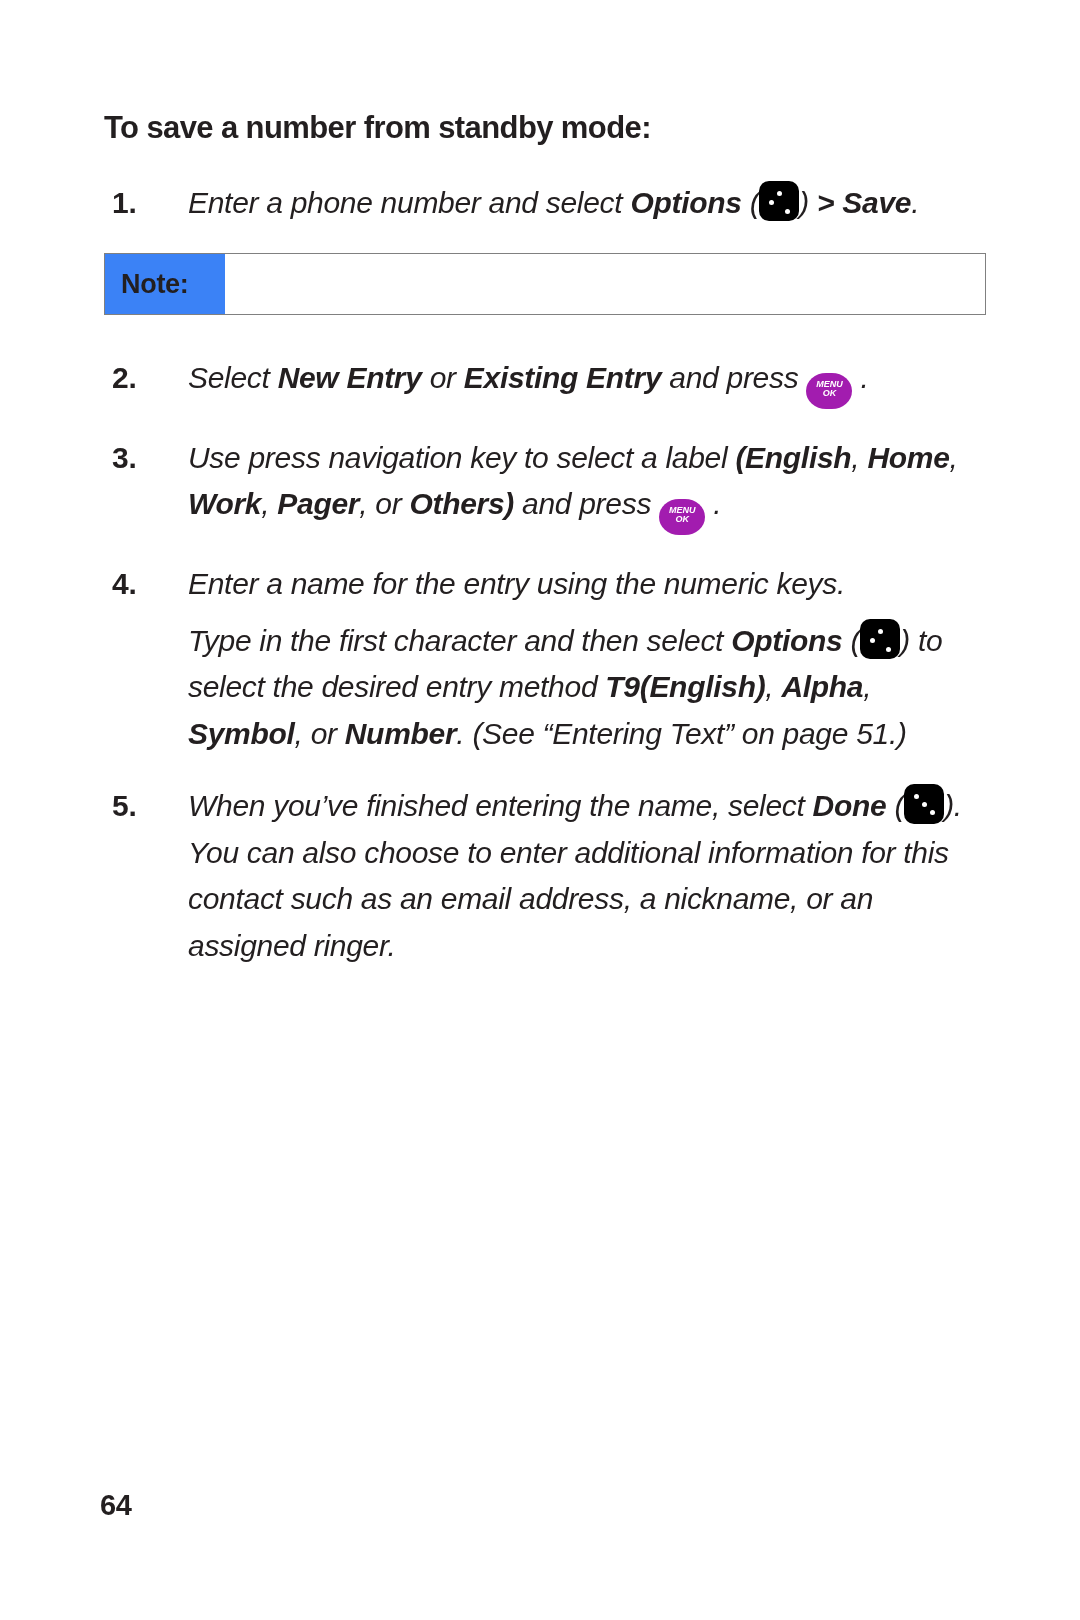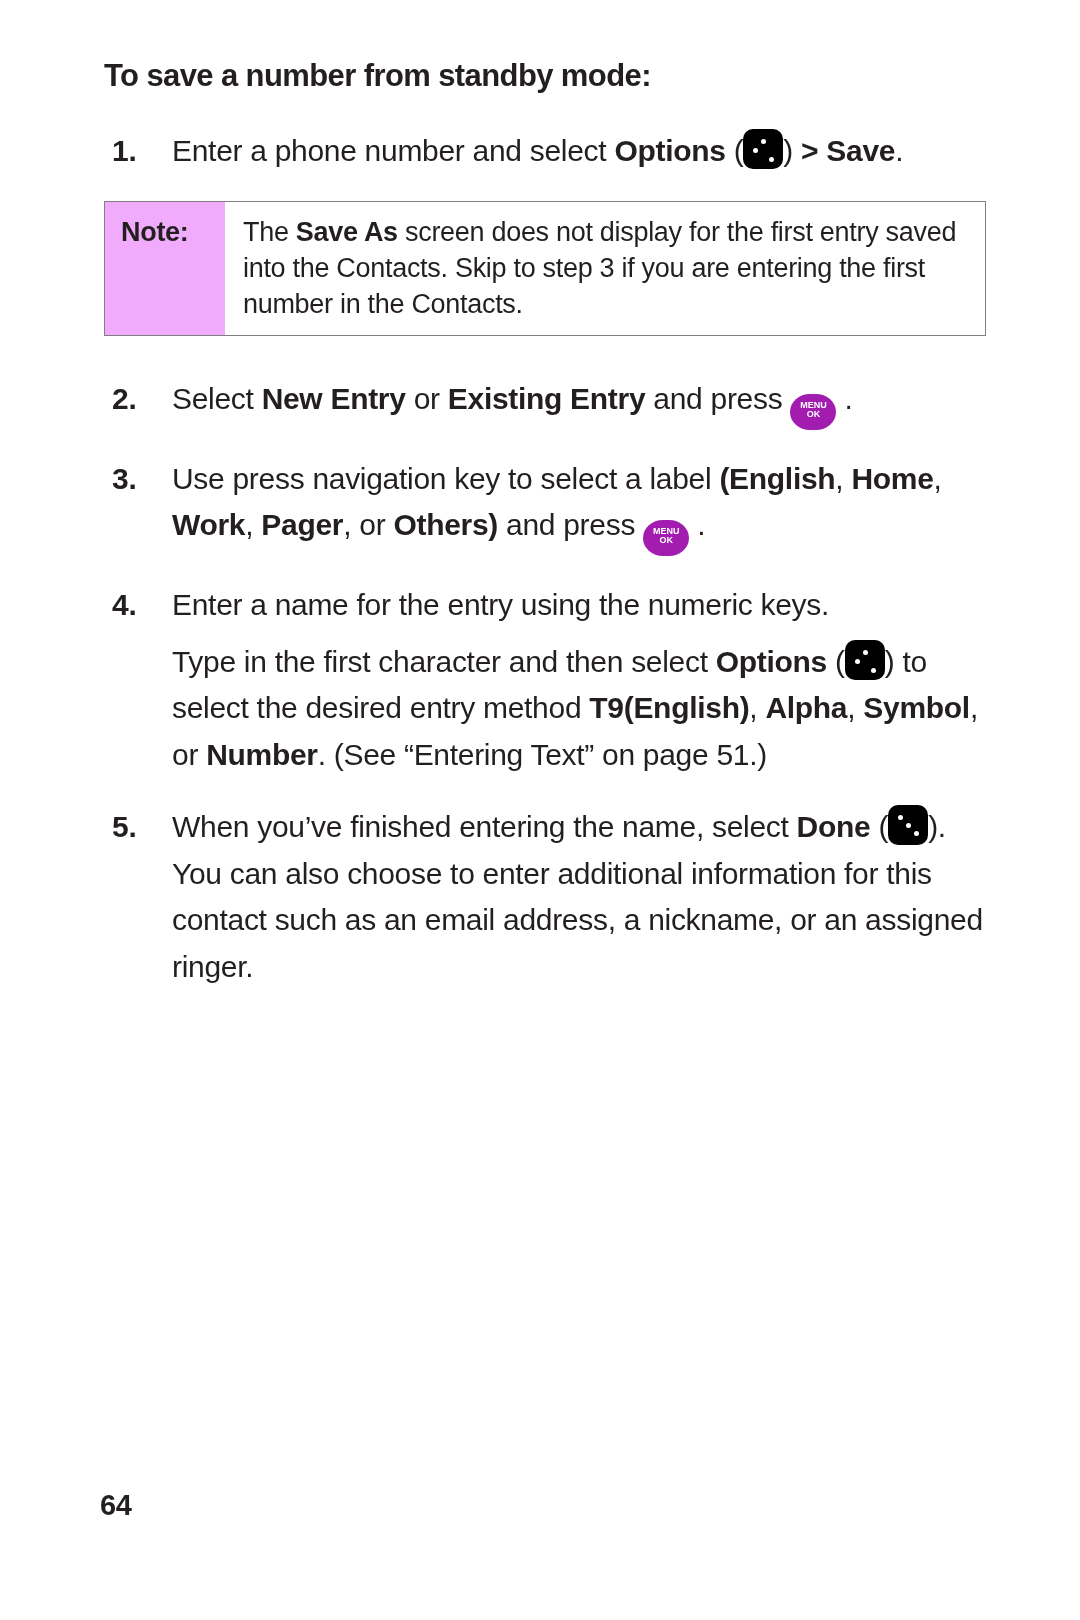--- a/index.html
+++ b/index.html
@@ -8,21 +8,21 @@
     background: #fff;
     width: 1080px;
     height: 1620px;
     font-family: "Segoe UI", "Myriad Pro", "Helvetica Neue", Arial, sans-serif;
     color: #231f20;
   }
   .page {
     box-sizing: border-box;
     width: 1080px;
     height: 1620px;
-    padding: 58px 90px 0 100px;
+    padding: 110px 90px 0 100px;
     position: relative;
     letter-spacing: -0.3px;
   }
   .heading {
     font-size: 31px;
     font-weight: 700;
     margin: 0 0 34px 4px;
     letter-spacing: -0.6px;
   }
   ol.steps {
@@ -37,21 +37,22 @@
     margin-bottom: 26px;
     padding-left: 12px;
   }
   ol.steps li .num {
     position: absolute;
     left: -48px;
     top: 0;
     font-weight: 700;
   }
   ol.steps li p {
-    margin: 0 0 10px 0;
+    margin: 0 0 10px 16px;
+    font-style: italic;
   }
   .b { font-weight: 700; }
   .keycap {
     display: inline-block;
     width: 40px;
     height: 40px;
     background: #000;
     border-radius: 10px;
     vertical-align: -8px;
     position: relative;
@@ -90,21 +91,21 @@
   .menuok span { display:block; }
   .note-box {
     border: 1.5px solid #808080;
     margin: 10px 4px 40px 4px;
     display: flex;
     align-items: stretch;
     font-size: 27px;
     line-height: 1.35;
   }
   .note-label {
-    background: #f0abfc;
+    background: #3b82f6;
     font-weight: 700;
     padding: 12px 16px 12px 16px;
     width: 88px;
     flex-shrink: 0;
   }
   .note-body {
     padding: 12px 18px 12px 18px;
   }
   .footer {
     position: absolute;
@@ -130,23 +131,20 @@
     <li>
       <span class="num">1.</span>
       <p>
         <span>Enter a phone number and select </span><span class="b">Options</span><span> (</span><span class="keycap"></span><span>) </span><span class="b">&gt; Save</span><span>.</span>
       </p>
     </li>
   </ol>
 
   <div class="note-box">
     <div class="note-label">Note:</div>
-    <div class="note-body">
-      <span>The </span><span class="b">Save As</span><span> screen does not display for the first entry saved into the Contacts. Skip to step 3 if you are entering the first number in the Contacts.</span>
-    </div>
   </div>
 
   <ol class="steps">
 
     <li>
       <span class="num">2.</span>
       <p>
         <span>Select </span><span class="b">New Entry</span><span> or </span><span class="b">Existing Entry</span><span> and press </span><span class="menuok"><span>MENU</span><span>OK</span></span><span> .</span>
       </p>
     </li>

